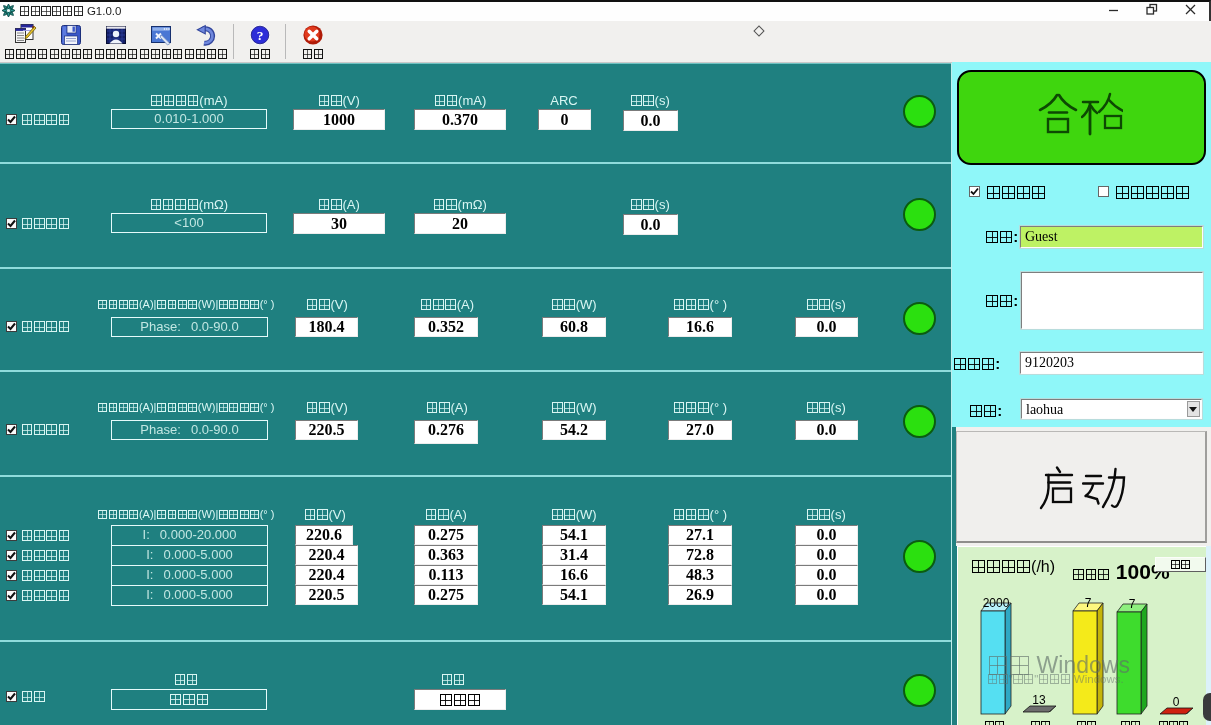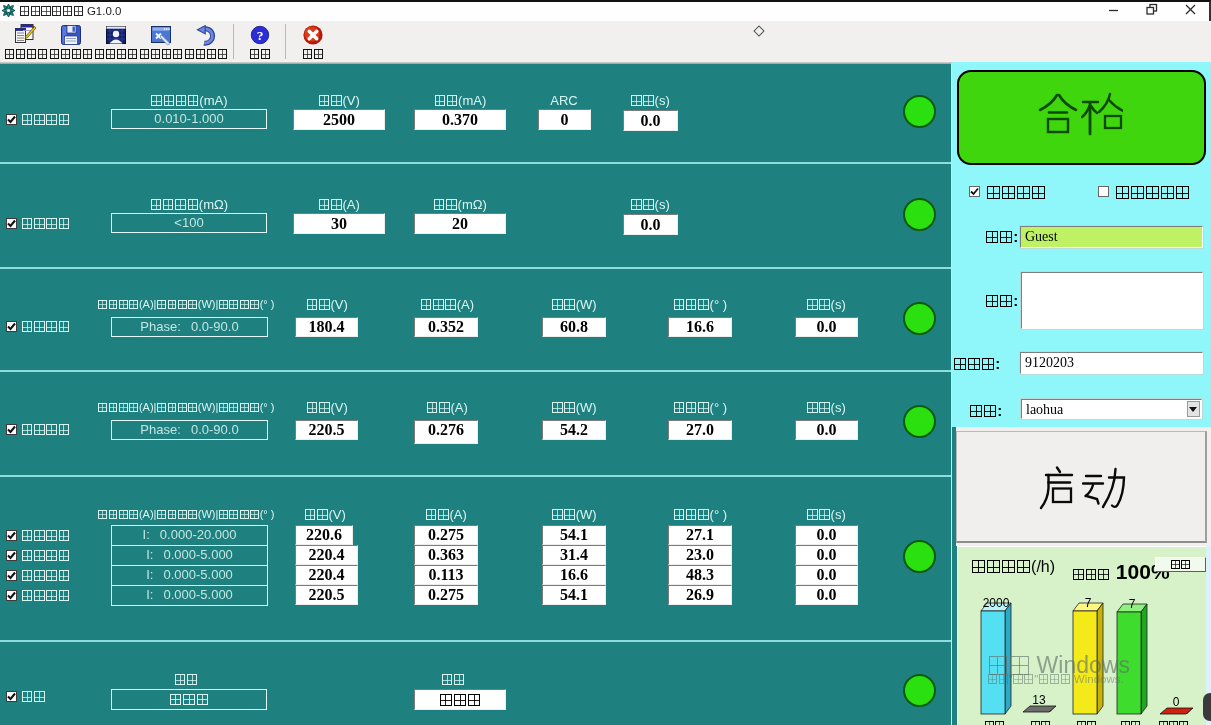--- a/index.html
+++ b/index.html
@@ -147,21 +147,21 @@
 <div class="a" style="left:0;top:63px;width:952px;height:1px;background:#6fc2c2"></div>
 <div class="a sep" style="top:162px"></div>
 <div class="a sep" style="top:267px"></div>
 <div class="a sep" style="top:370px"></div>
 <div class="a sep" style="top:475px"></div>
 <div class="a sep" style="top:640px"></div>
 <div class="a" style="left:951px;top:63px;width:1px;height:662px;background:#bfecec"></div>
 <div class="a ctr lbl" style="left:189px;top:93px;width:300px;margin-left:-150px;font-size:13px;color:#d9f6f3"><b class="z"></b><b class="z"></b><b class="z"></b><b class="z"></b>(mA)</div>
 <div class="a sfield" style="left:111px;top:109px;width:156px;height:20px;line-height:17px;font-size:13px">0.010-1.000</div>
 <div class="a ctr lbl" style="left:339px;top:93px;width:300px;margin-left:-150px;font-size:13px;color:#d9f6f3"><b class="z"></b><b class="z"></b>(V)</div>
-<div class="a vfield" style="left:293px;top:109px;width:92px;height:21px;line-height:19px;font-size:16px">2500</div>
+<div class="a vfield" style="left:293px;top:109px;width:92px;height:21px;line-height:19px;font-size:16px">1000</div>
 <div class="a ctr lbl" style="left:460px;top:93px;width:300px;margin-left:-150px;font-size:13px;color:#d9f6f3"><b class="z"></b><b class="z"></b>(mA)</div>
 <div class="a vfield" style="left:414px;top:109px;width:92px;height:21px;line-height:19px;font-size:16px">0.370</div>
 <div class="a ctr lbl" style="left:564px;top:93px;width:300px;margin-left:-150px;font-size:13px;color:#d9f6f3">ARC</div>
 <div class="a vfield" style="left:538px;top:109px;width:53px;height:21px;line-height:19px;font-size:16px">0</div>
 <div class="a ctr lbl" style="left:650px;top:93px;width:300px;margin-left:-150px;font-size:13px;color:#d9f6f3"><b class="z"></b><b class="z"></b>(s)</div>
 <div class="a vfield" style="left:623px;top:110px;width:55px;height:21px;line-height:19px;font-size:16px">0.0</div>
 <div class="a cb" style="left:6px;top:114px"></div>
 <svg class="a" style="left:6px;top:114px" width="11" height="11" viewBox="0 0 11 11">
     <polyline points="2,5.5 4.5,8 9,2.5" fill="none" stroke="#111" stroke-width="2"></polyline>
   </svg>
@@ -231,21 +231,21 @@
 <div class="a vfield" style="left:795px;top:525px;width:63px;height:20px;line-height:18px;font-size:16px">0.0</div>
 <div class="a cb" style="left:6px;top:530px"></div>
 <svg class="a" style="left:6px;top:530px" width="11" height="11" viewBox="0 0 11 11">
     <polyline points="2,5.5 4.5,8 9,2.5" fill="none" stroke="#111" stroke-width="2"></polyline>
   </svg>
 <div class="a lbl" style="left:21px;top:528px;font-size:13px"><b class="z"></b><b class="z"></b><b class="z"></b><b class="z"></b></div>
 <div class="a sfield" style="left:111px;top:545px;width:157px;height:21px;line-height:18px;font-size:13px">I:  0.000-5.000</div>
 <div class="a vfield" style="left:295px;top:545px;width:63px;height:20px;line-height:18px;font-size:16px">220.4</div>
 <div class="a vfield" style="left:414px;top:545px;width:64px;height:20px;line-height:18px;font-size:16px">0.363</div>
 <div class="a vfield" style="left:542px;top:545px;width:64px;height:20px;line-height:18px;font-size:16px">31.4</div>
-<div class="a vfield" style="left:668px;top:545px;width:64px;height:20px;line-height:18px;font-size:16px">23.0</div>
+<div class="a vfield" style="left:668px;top:545px;width:64px;height:20px;line-height:18px;font-size:16px">72.8</div>
 <div class="a vfield" style="left:795px;top:545px;width:63px;height:20px;line-height:18px;font-size:16px">0.0</div>
 <div class="a cb" style="left:6px;top:550px"></div>
 <svg class="a" style="left:6px;top:550px" width="11" height="11" viewBox="0 0 11 11">
     <polyline points="2,5.5 4.5,8 9,2.5" fill="none" stroke="#111" stroke-width="2"></polyline>
   </svg>
 <div class="a lbl" style="left:21px;top:548px;font-size:13px"><b class="z"></b><b class="z"></b><b class="z"></b><b class="z"></b></div>
 <div class="a sfield" style="left:111px;top:565px;width:157px;height:21px;line-height:18px;font-size:13px">I:  0.000-5.000</div>
 <div class="a vfield" style="left:295px;top:565px;width:63px;height:20px;line-height:18px;font-size:16px">220.4</div>
 <div class="a vfield" style="left:414px;top:565px;width:64px;height:20px;line-height:18px;font-size:16px">0.113</div>
 <div class="a vfield" style="left:542px;top:565px;width:64px;height:20px;line-height:18px;font-size:16px">16.6</div>

